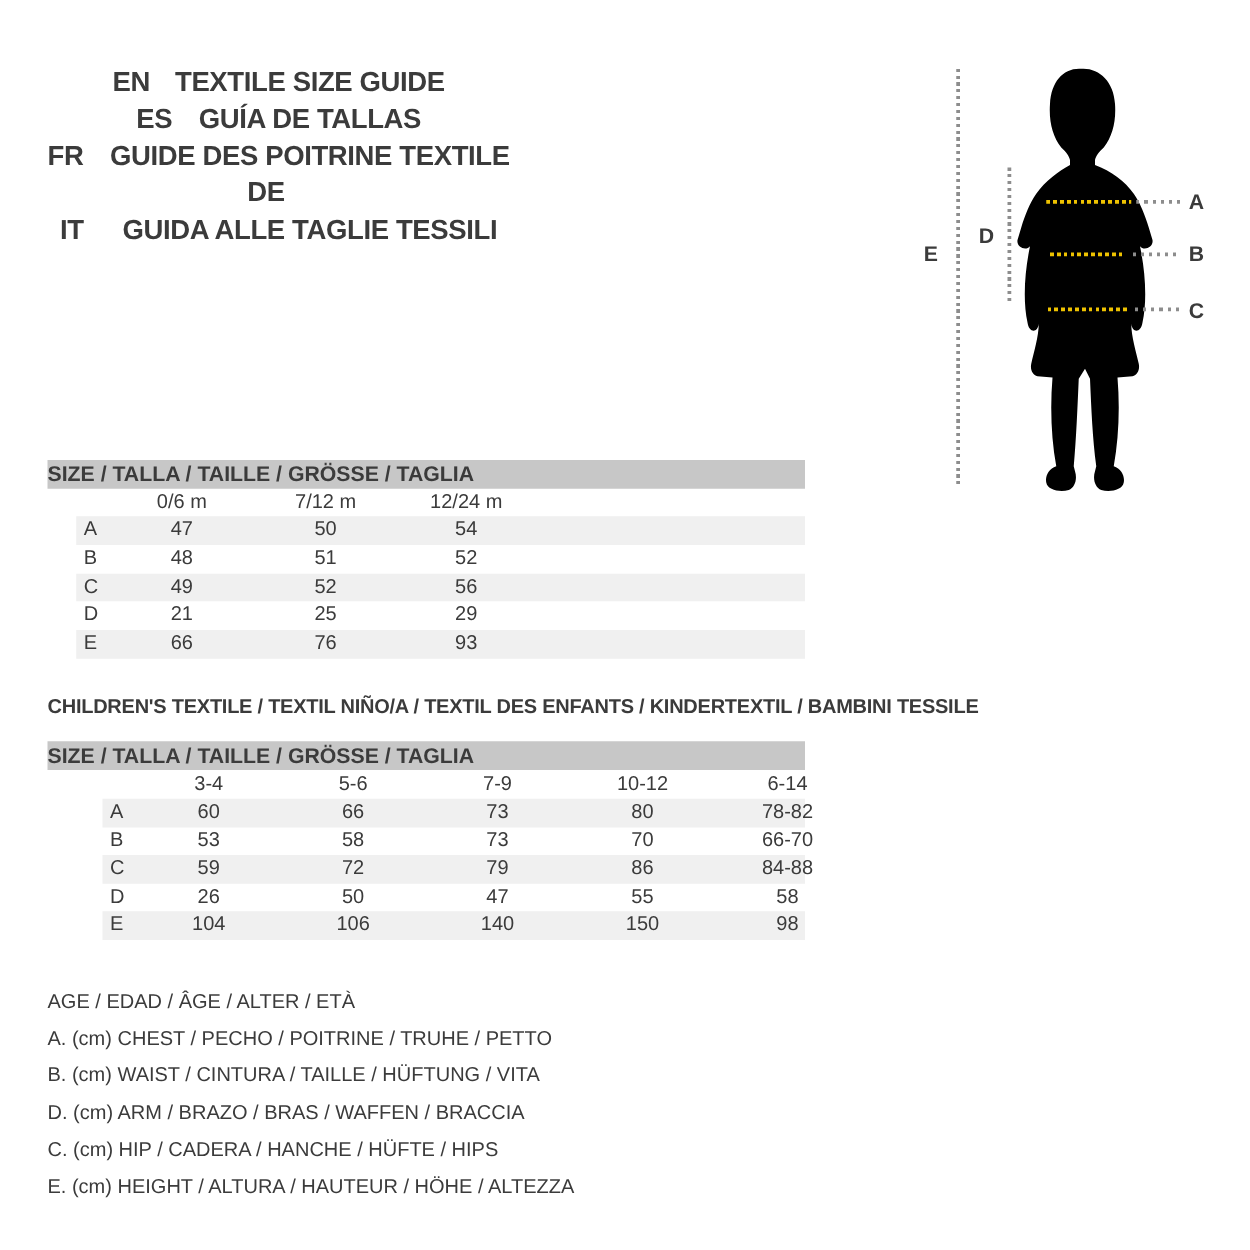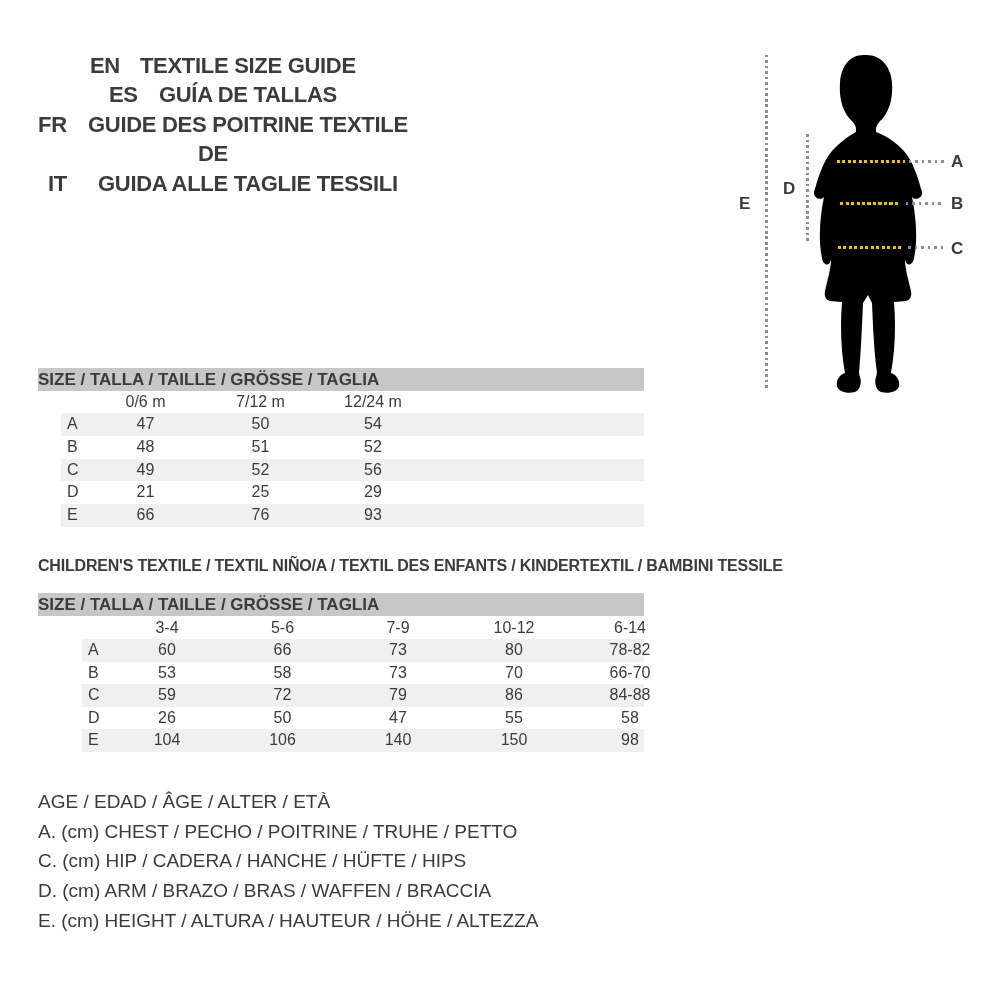--- a/index.html
+++ b/index.html
@@ -51,21 +51,21 @@
   #babies-rows{top:413px;}
   #children-rows{top:639px;}
   #babies-rows .trow{height:22.8px;line-height:22.8px;}
   #children-rows .trow{height:22.6px;line-height:22.6px;}
   .trow{font-size:16px;}
   .trow.stripe{background:#f0f0f0;}
   .cell{text-align:center;overflow:hidden;}
   .cell.lbl{text-align:left;padding-left:6px;}
   
   .legend{position:absolute;left:38px;top:787px;}
-  .legend-line{height:29.7px;line-height:29.7px;font-size:19px;white-space:nowrap;}
+  .legend-line{height:29.7px;line-height:29.7px;font-size:16px;white-space:nowrap;}
 </style>
 </head>
 <body>
 
 <div class="page">
 
   <div class="langs">
     <div class="lang-row">
       <span class="lang-code">EN</span>
       <span class="lang-title">TEXTILE SIZE GUIDE</span>
@@ -217,18 +217,19 @@
       <div class="cell">106</div>
       <div class="cell">140</div>
       <div class="cell">150</div>
       <div class="cell">98</div>
     </div>
   </div>
 
   <div class="legend">
     <div class="legend-line">AGE / EDAD / ÂGE / ALTER / ETÀ</div>
     <div class="legend-line">A. (cm) CHEST / PECHO / POITRINE / TRUHE / PETTO</div>
+    <div class="legend-line">B. (cm) WAIST / CINTURA / TAILLE / HÜFTUNG / VITA</div>
+    <div class="legend-line">D. (cm) ARM / BRAZO / BRAS / WAFFEN / BRACCIA</div>
     <div class="legend-line">C. (cm) HIP / CADERA / HANCHE / HÜFTE / HIPS</div>
-    <div class="legend-line">D. (cm) ARM / BRAZO / BRAS / WAFFEN / BRACCIA</div>
     <div class="legend-line">E. (cm) HEIGHT / ALTURA / HAUTEUR / HÖHE / ALTEZZA</div>
   </div>
 
 </div>
 
 </body></html>

